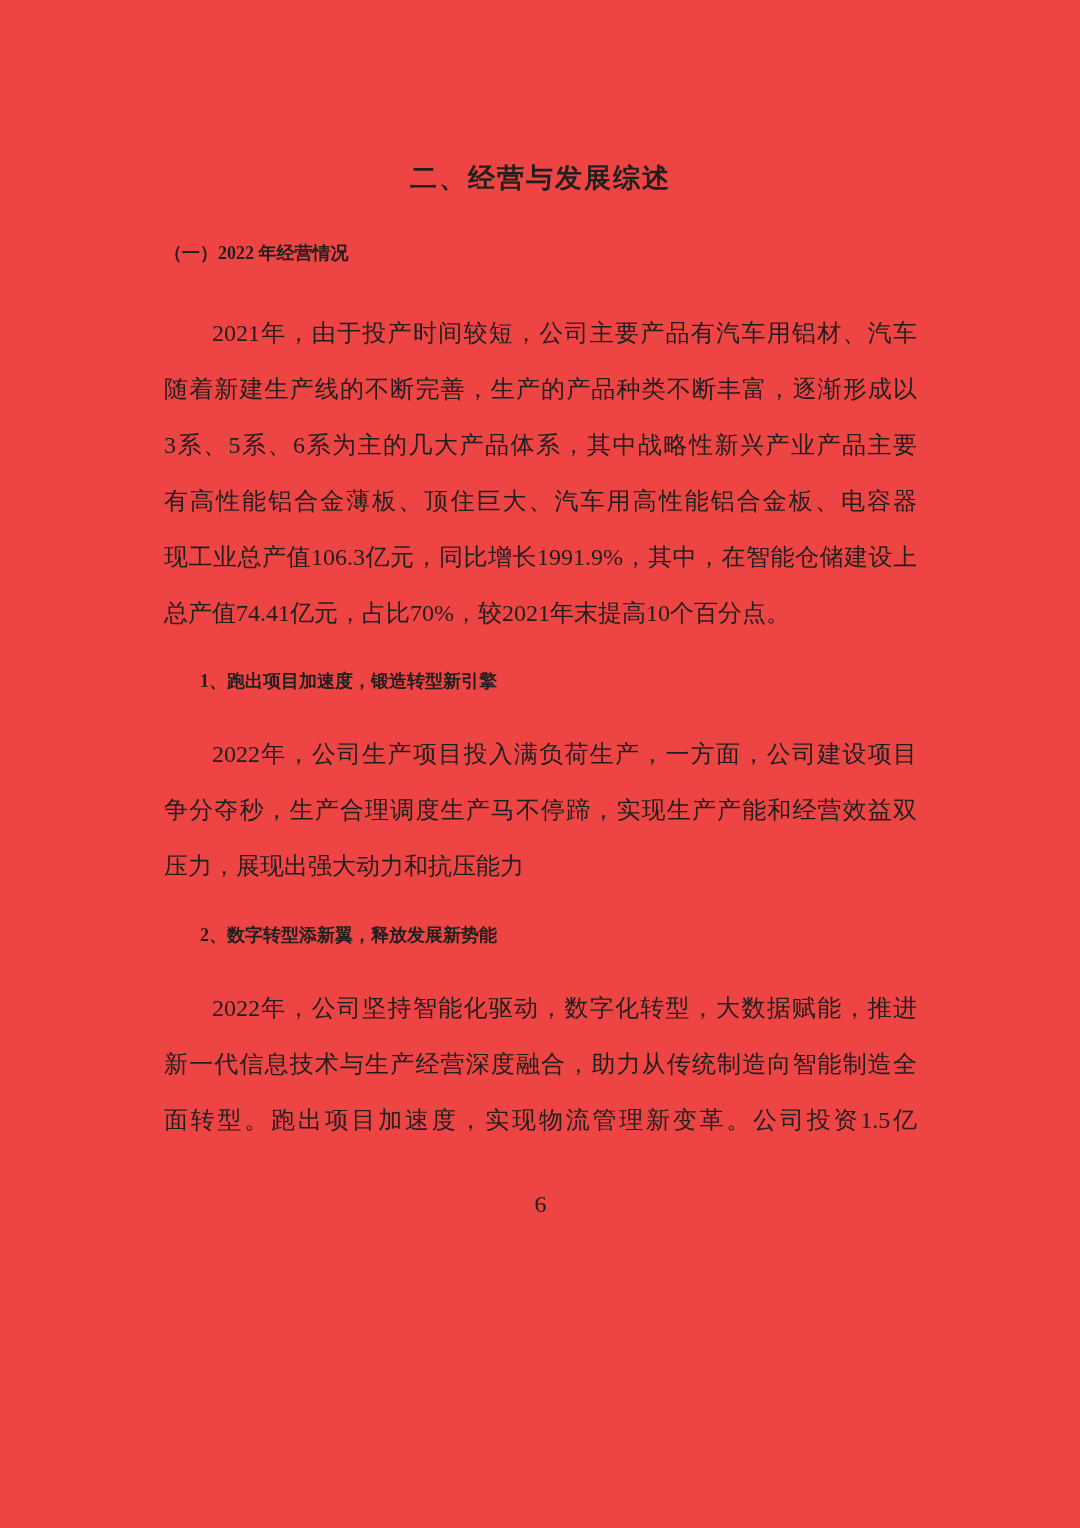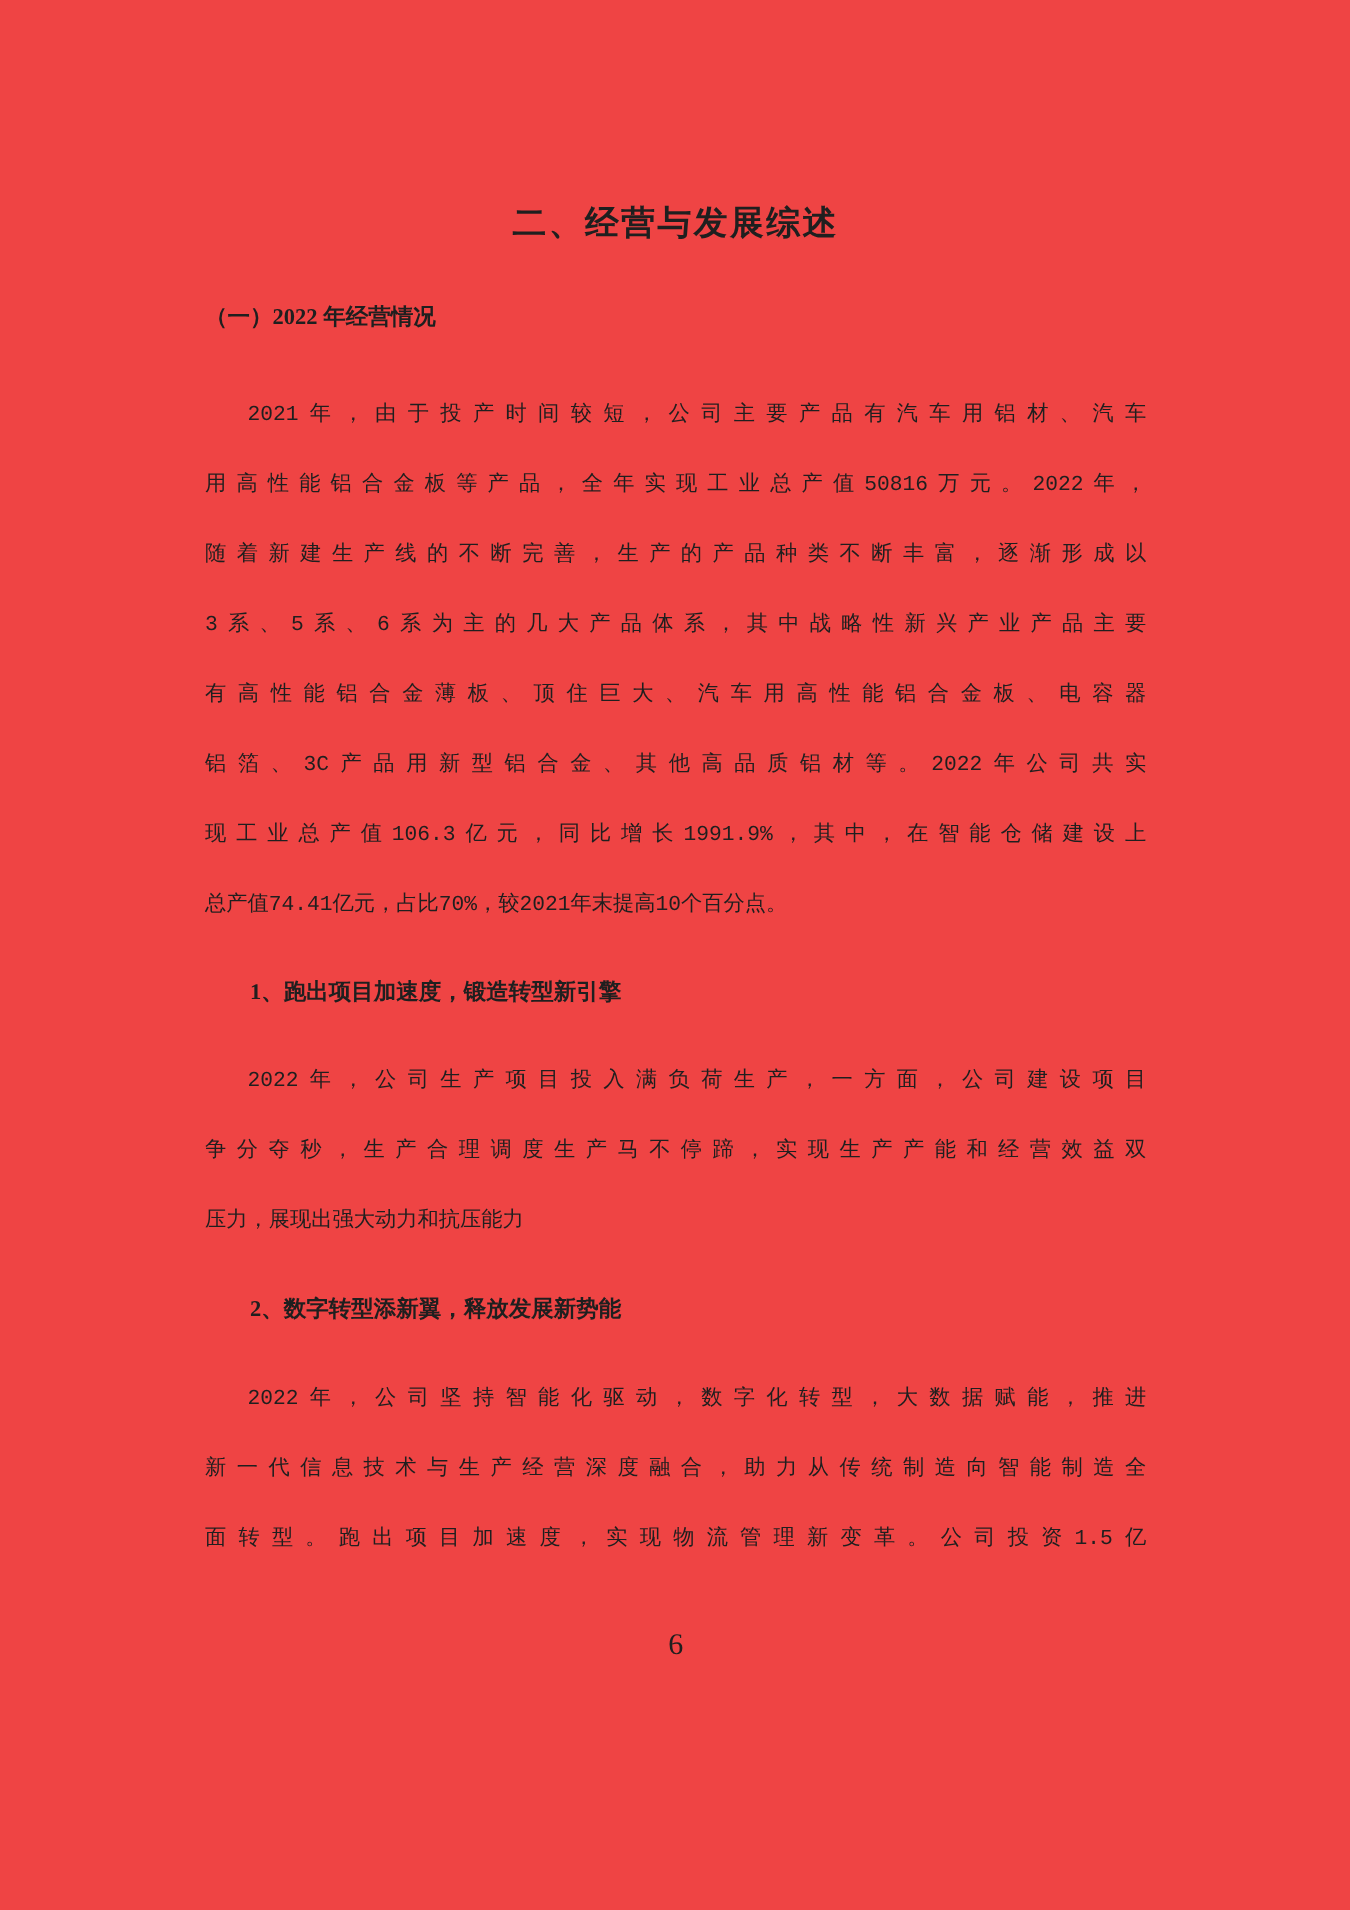--- a/index.html
+++ b/index.html
@@ -35,25 +35,24 @@
     font-size: 18px;
     font-weight: bold;
     text-align: left;
   }
   .para {
     margin: 0;
   }
   .line {
     height: 56px;
     line-height: 56px;
-    font-size: 17px;
+    font-size: 24px;
     text-align: justify;
     text-align-last: justify;
     white-space: nowrap;
-    font-family: Liberation Mono, monospace;
   }
   .line.indent {
     text-indent: 2em;
   }
   .line.last {
     text-align-last: left;
   }
   .para1 { margin-top: 24px; }
   .para2 { margin-top: 17px; }
   .para3 { margin-top: 17px; }
@@ -79,25 +78,23 @@
 
 <div class="page">
   <div class="content">
 
     <div class="doc-title">二、经营与发展综述</div>
 
     <div class="section-heading">（一）2022 年经营情况</div>
 
     <div class="para para1">
       <div class="line indent">2021年，由于投产时间较短，公司主要产品有汽车用铝材、汽车</div>
-      <div class="line">用高性能铝合金板等产品，全年实现工业总产值50816万元。2022年，</div>
       <div class="line">随着新建生产线的不断完善，生产的产品种类不断丰富，逐渐形成以</div>
       <div class="line">3系、5系、6系为主的几大产品体系，其中战略性新兴产业产品主要</div>
       <div class="line">有高性能铝合金薄板、顶住巨大、汽车用高性能铝合金板、电容器</div>
-      <div class="line">铝箔、3C产品用新型铝合金、其他高品质铝材等。2022年公司共实</div>
       <div class="line">现工业总产值106.3亿元，同比增长1991.9%，其中，在智能仓储建设上</div>
       <div class="line last">总产值74.41亿元，占比70%，较2021年末提高10个百分点。</div>
     </div>
 
     <div class="subheading">1、跑出项目加速度，锻造转型新引擎</div>
 
     <div class="para para2">
       <div class="line indent">2022年，公司生产项目投入满负荷生产，一方面，公司建设项目</div>
       <div class="line">争分夺秒，生产合理调度生产马不停蹄，实现生产产能和经营效益双</div>
       <div class="line last">压力，展现出强大动力和抗压能力</div>

